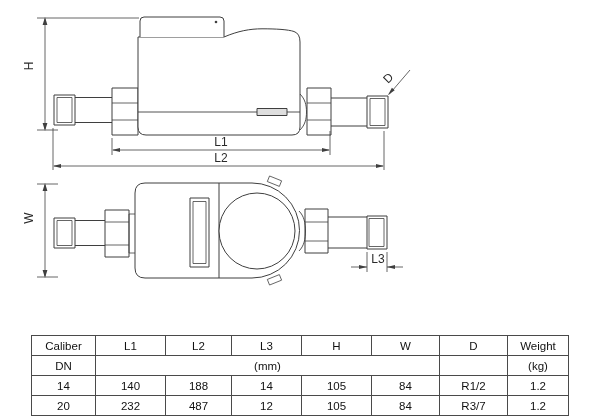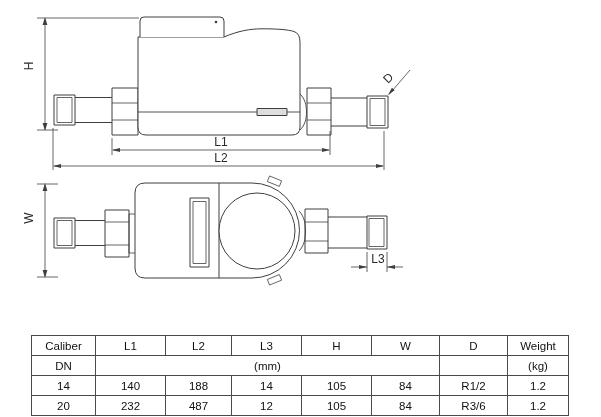--- a/index.html
+++ b/index.html
@@ -179,19 +179,19 @@
       <td>R1/2</td>
       <td>1.2</td>
     </tr>
     <tr>
       <td>20</td>
       <td>232</td>
       <td>487</td>
       <td>12</td>
       <td>105</td>
       <td>84</td>
-      <td>R3/6</td>
+      <td>R3/7</td>
       <td>1.2</td>
     </tr>
   </tbody>
     </table>
 
 </div>
 
 </body></html>

